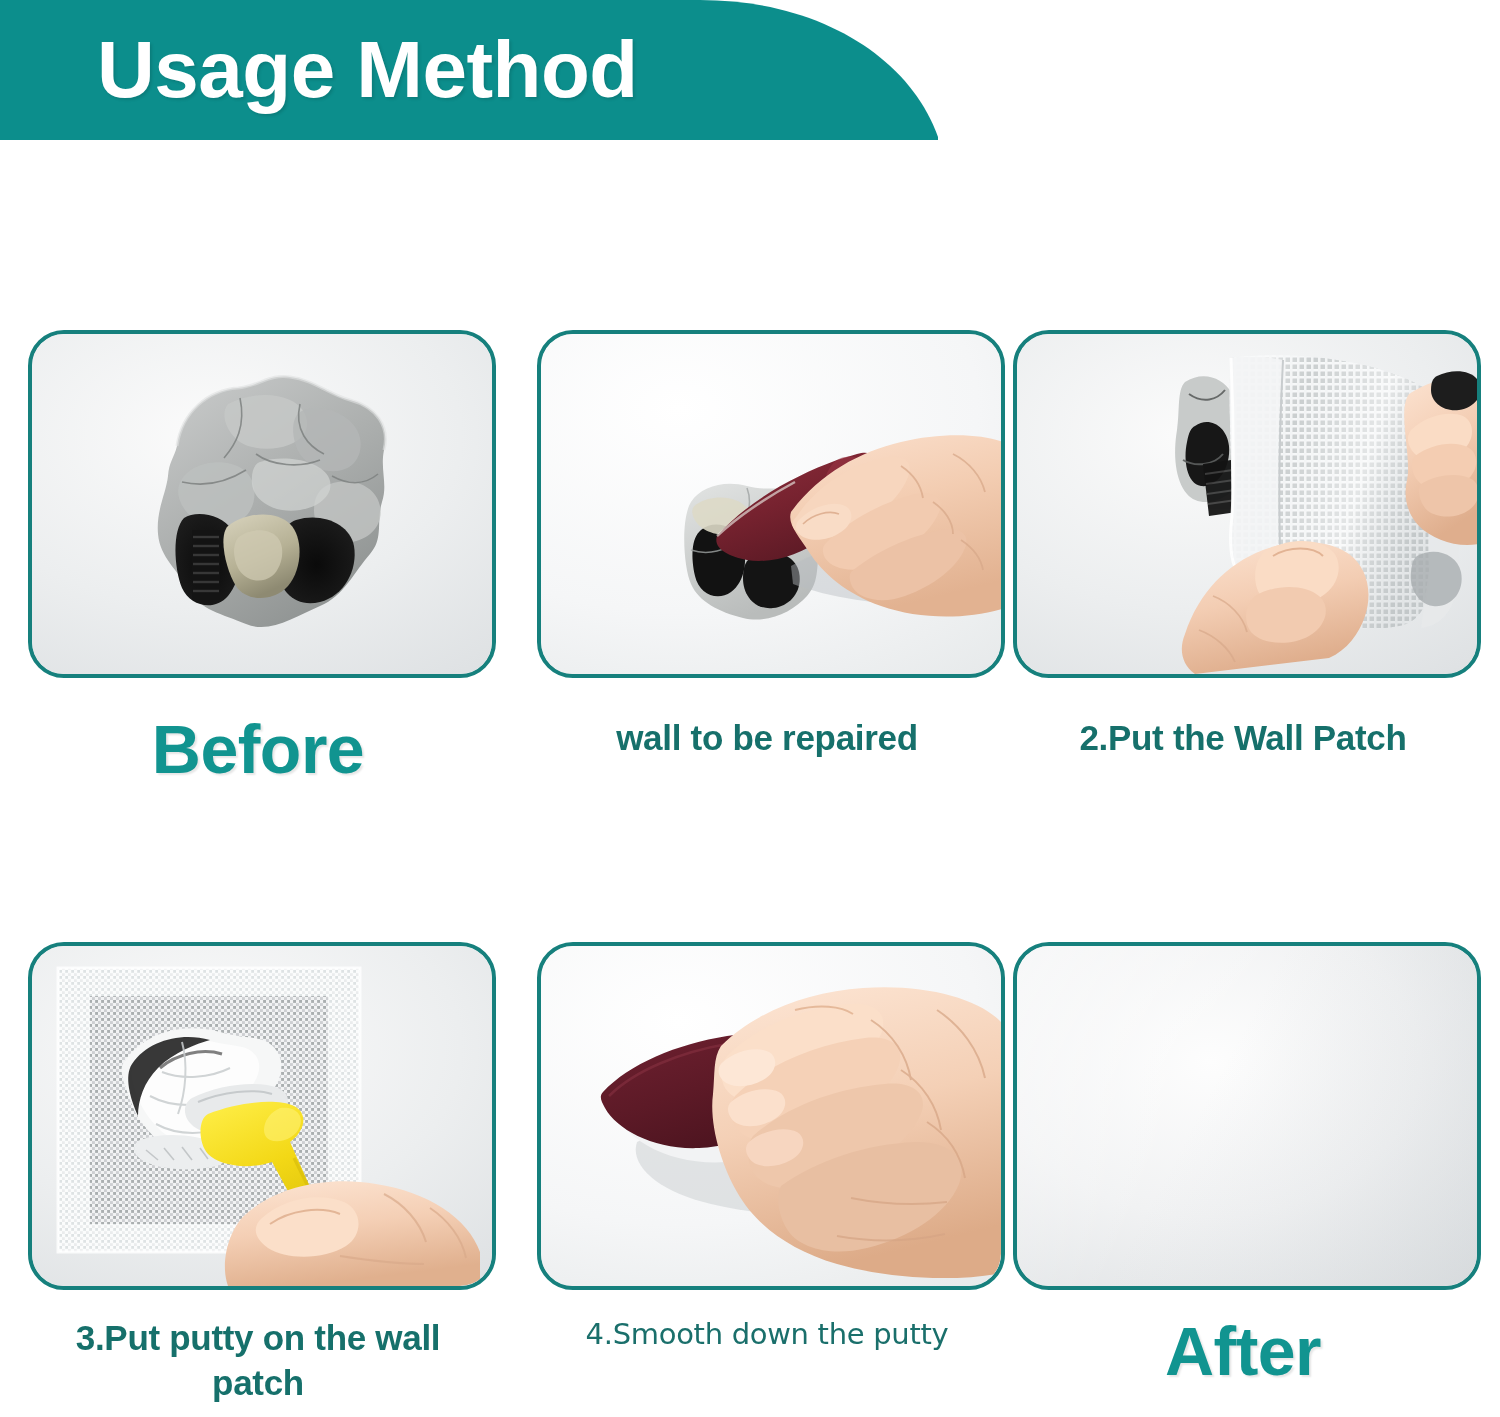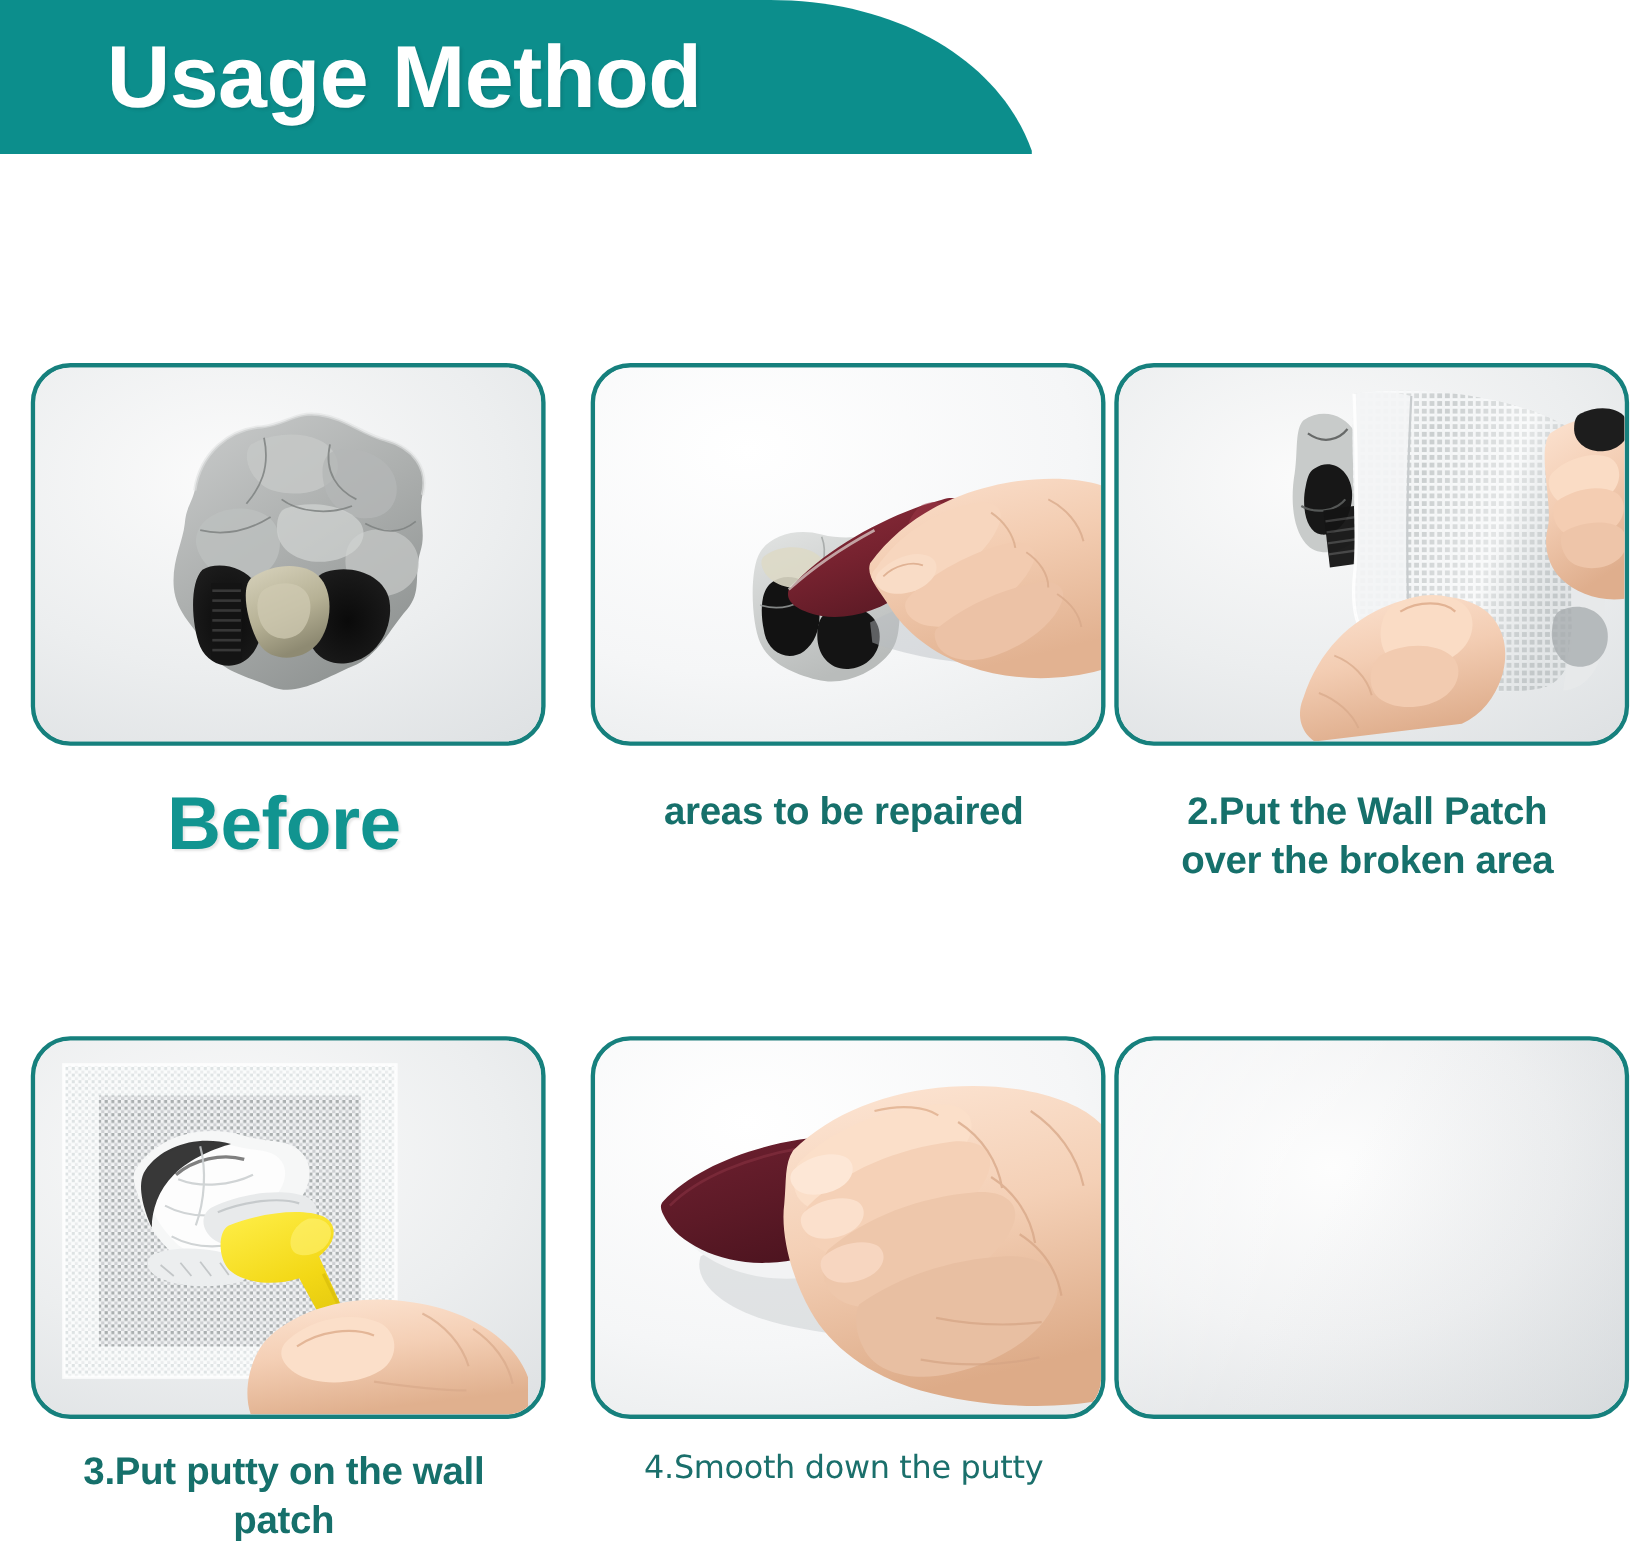--- a/index.html
+++ b/index.html
@@ -294,21 +294,21 @@
               </g>
 
               <path d="M258,186 C272,172 292,166 304,172 C314,177 312,190 300,198
                        C286,208 266,208 258,200 C254,196 254,190 258,186 Z" fill="#f9dcc6"></path>
               <path d="M262,190 C272,180 288,176 298,180" fill="none" stroke="#e0b294" stroke-width="1.6"></path>
             </svg>
           </div>
         </div>
       </div>
       <div class="caption caption-step">
-        <div>areas to be repaired</div>
+        <div>wall to be repaired</div>
       </div>
     </div>
 
     <div class="step-cell col-3">
       <div class="photo-frame">
         <div class="photo-inner">
           <div class="wall-plain"></div>
           <div class="art">
             <svg width="460" height="340" viewBox="0 0 460 340">
               <defs>
@@ -400,21 +400,20 @@
               <g stroke="#d8a98a" stroke-width="1.8" fill="none" opacity="0.7">
                 <path d="M196,262 C212,268 226,282 230,298"></path>
                 <path d="M182,296 C198,302 212,314 218,328"></path>
               </g>
             </svg>
           </div>
         </div>
       </div>
       <div class="caption caption-step">
         <div>2.Put the Wall Patch</div>
-        <div>over the broken area</div>
       </div>
     </div>
   </div>
 
   <div class="step-row row2" style="margin-top:2px;">
 
     <div class="step-cell col-1">
       <div class="photo-frame">
         <div class="photo-inner">
           <div class="wall-plain"></div>
@@ -587,15 +586,16 @@
       <div class="photo-frame">
         <div class="photo-inner">
           <div class="art">
             <div style="position:absolute;inset:0;background:
                  radial-gradient(ellipse 120% 120% at 42% 34%, #fdfdfd 0%, #f1f2f3 38%, #dfe2e4 72%, #cfd3d6 100%);"></div>
             <div style="position:absolute;inset:0;background:
                  linear-gradient(118deg, rgba(255,255,255,0.55) 0%, rgba(255,255,255,0) 42%, rgba(190,196,200,0.25) 100%);"></div>
           </div>
         </div>
       </div>
+      <div class="caption caption-big">After</div>
     </div>
   </div>
 </div>
 
 </body></html>

